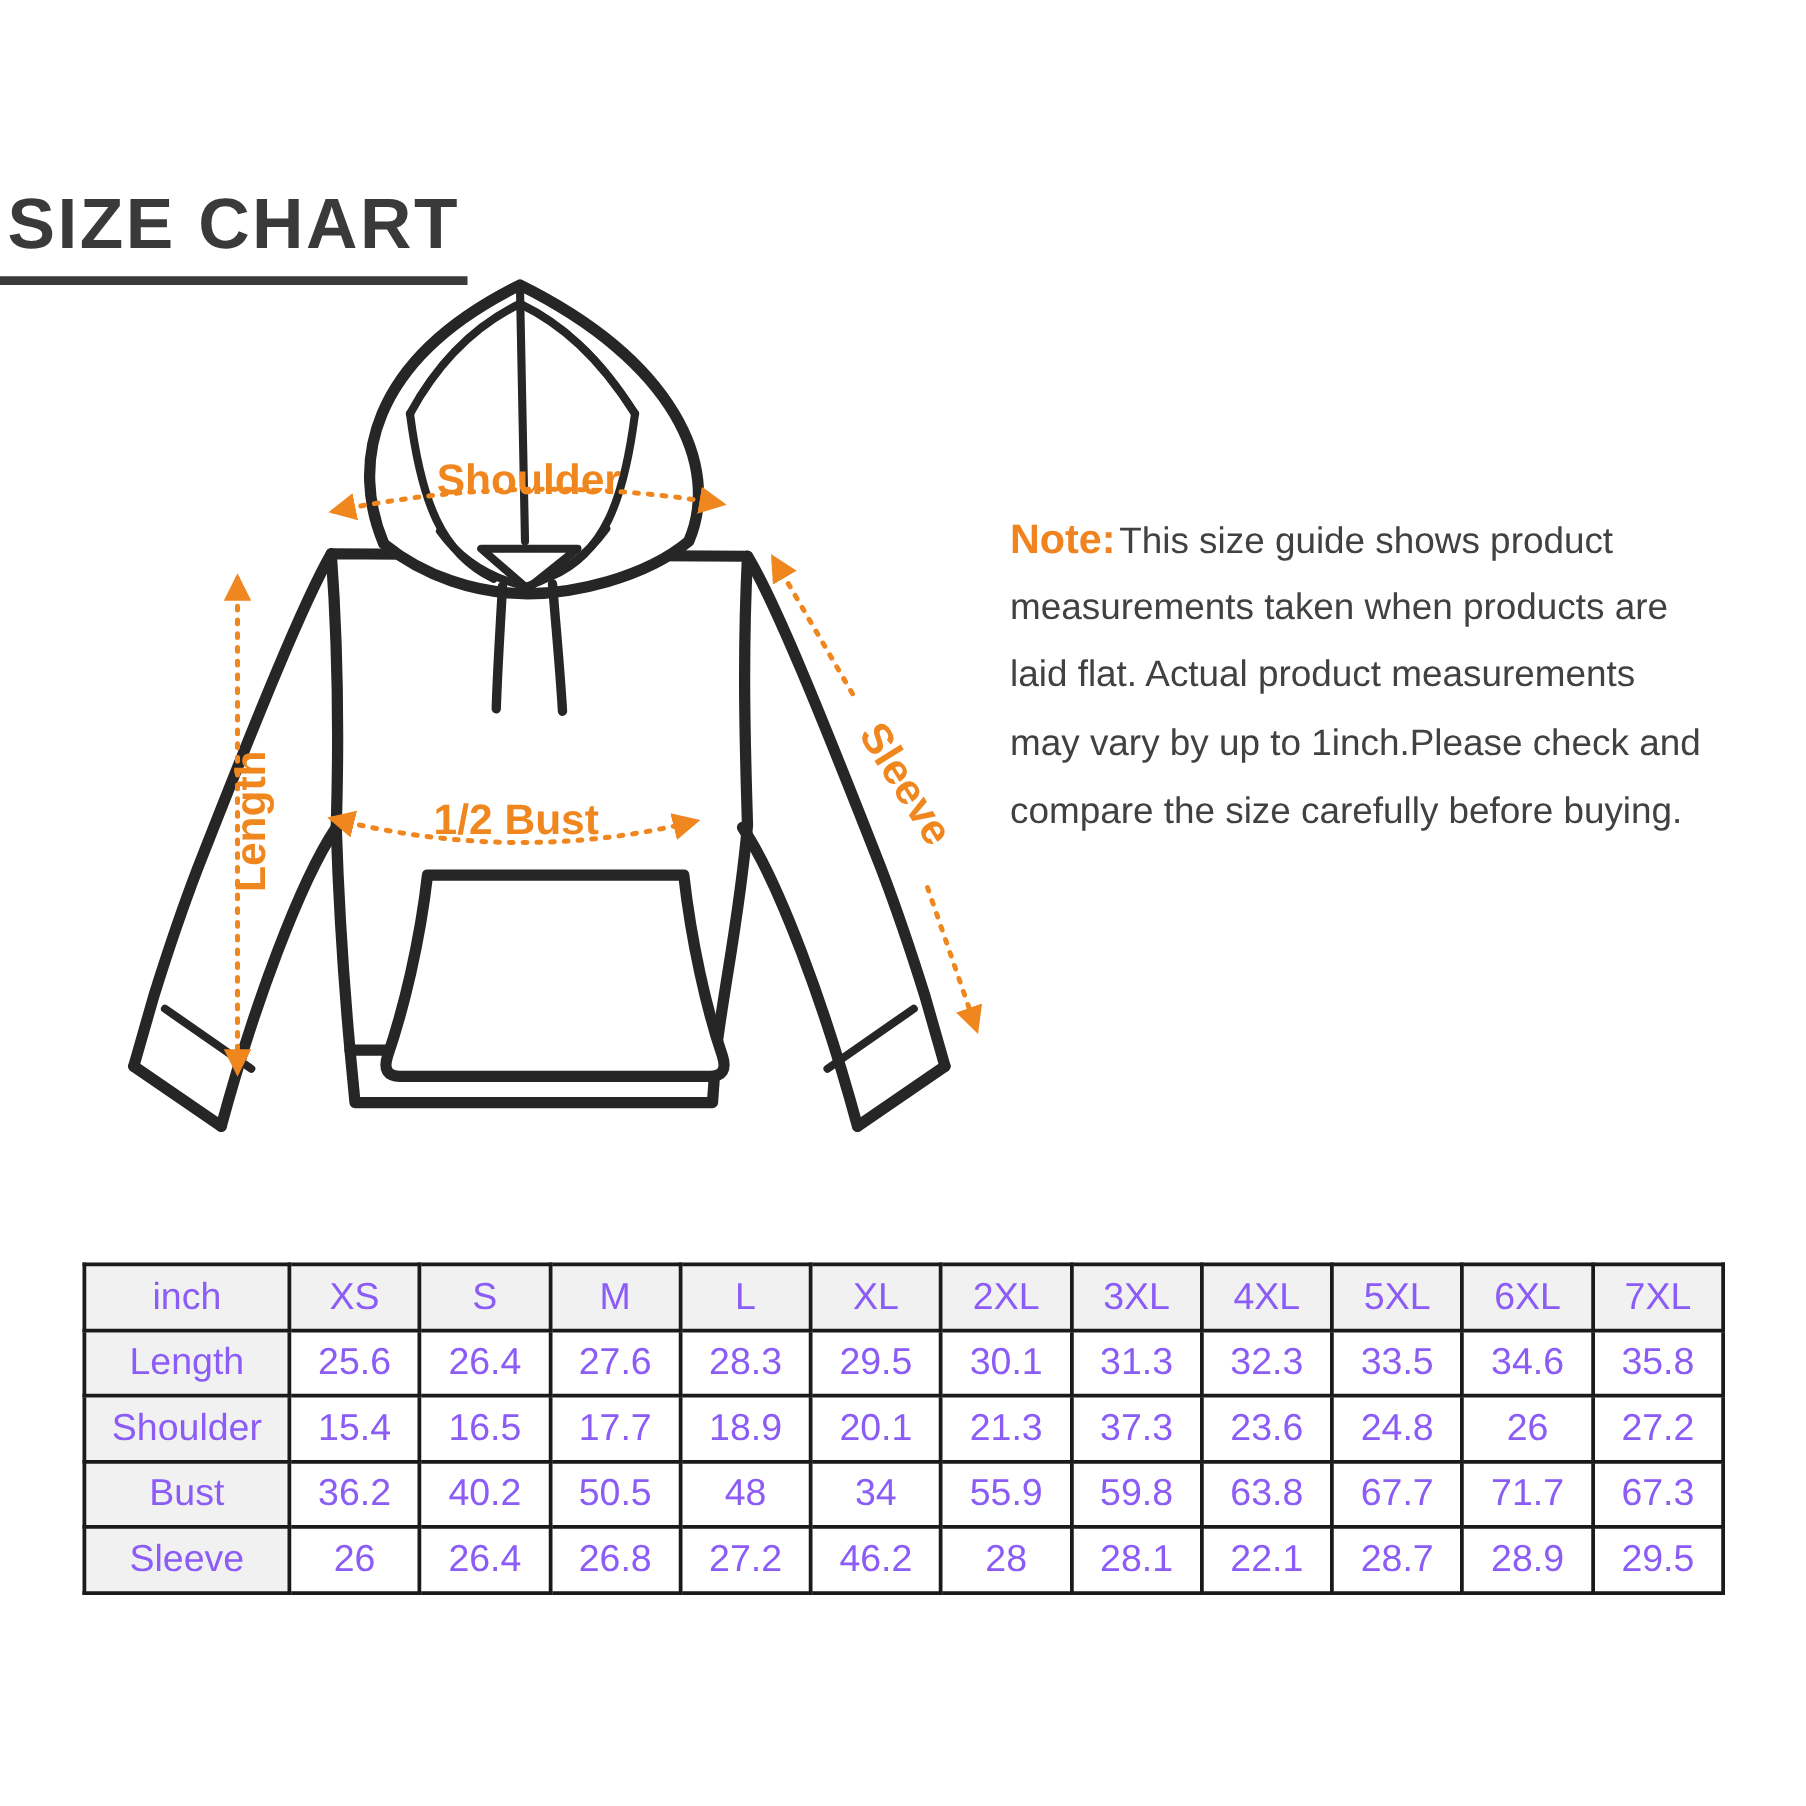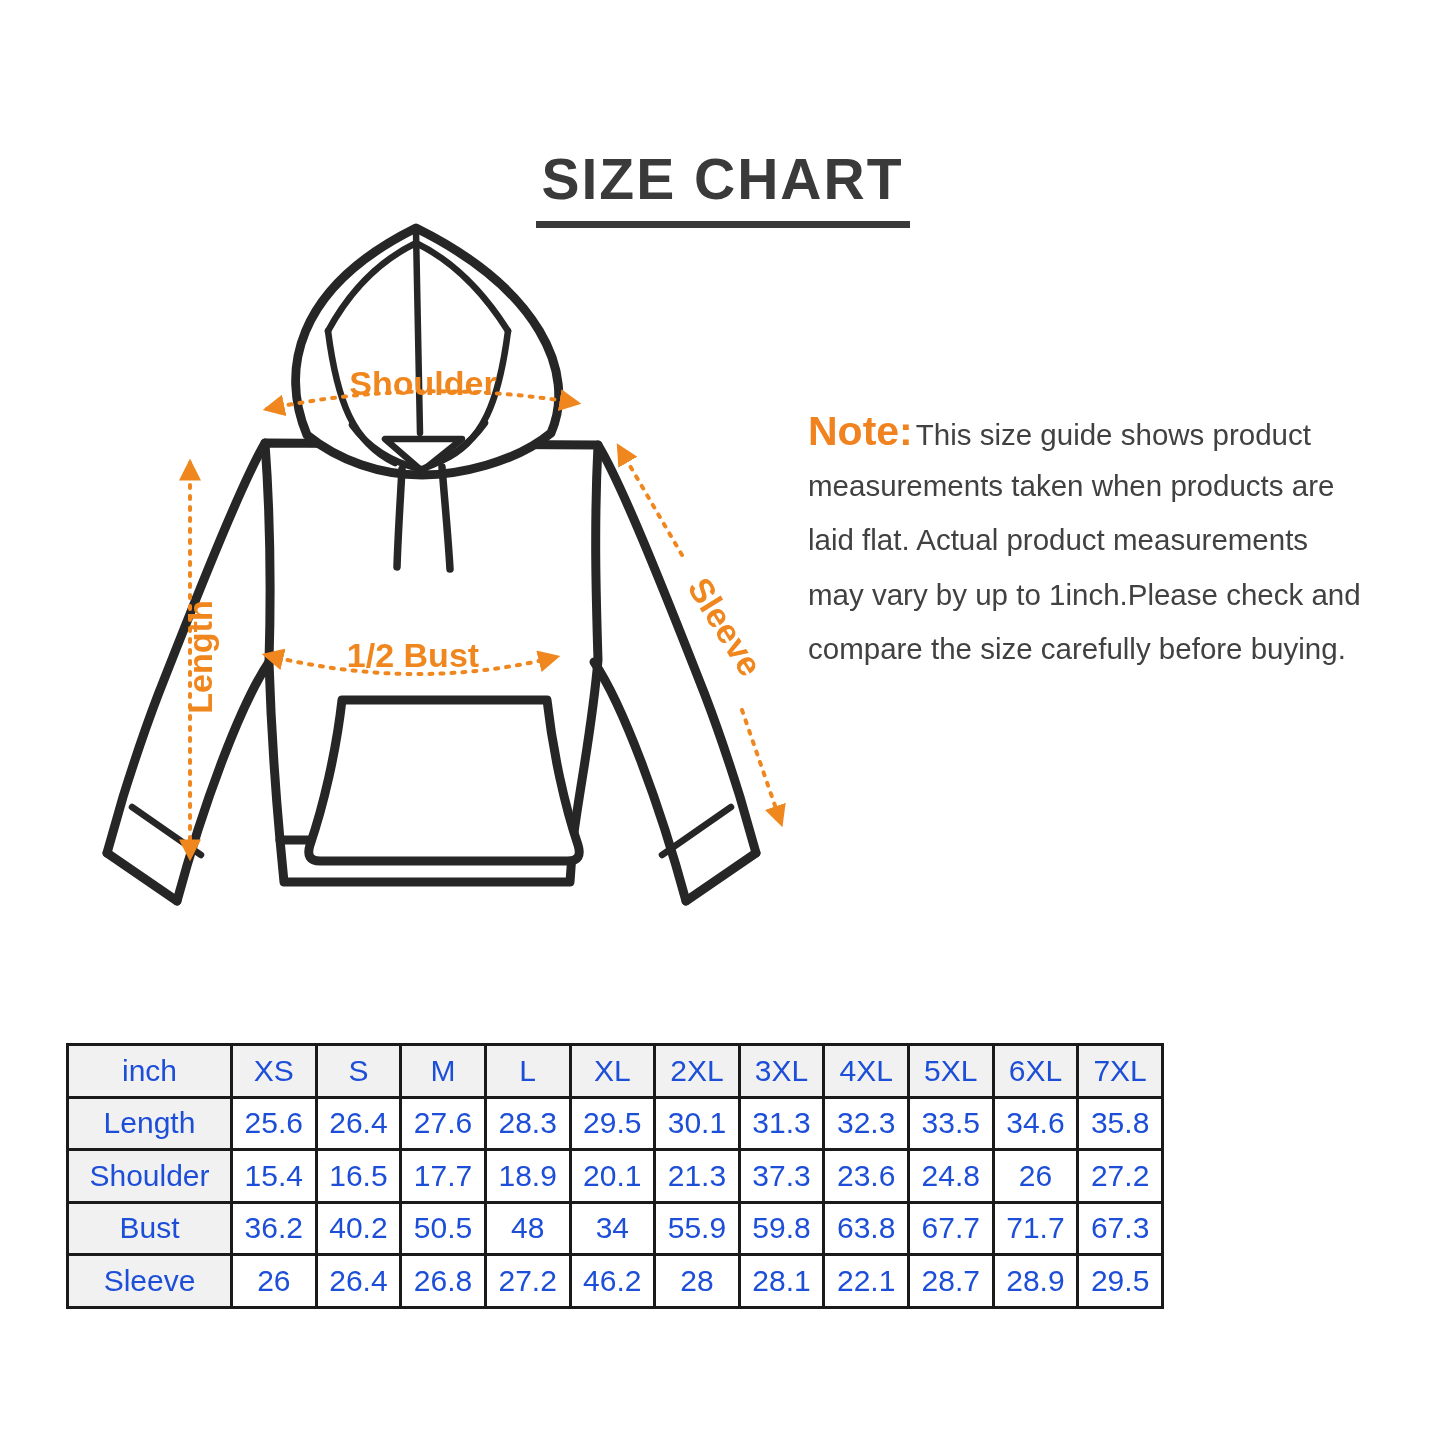--- a/index.html
+++ b/index.html
@@ -1,42 +1,42 @@
 <!DOCTYPE html>
 <html><head>
 <meta charset="utf-8">
 <style>
   html,body{margin:0;padding:0;background:#fff;}
   .page{
     position:relative;width:1445px;height:1445px;background:#ffffff;
     font-family:"Liberation Sans",sans-serif;overflow:hidden;
   }
   
-  .title-wrap{position:absolute;top:146px;left:0;width:100%;text-align:center;}
+  .title-wrap{position:absolute;top:146px;left:0;width:100%;}
   .title{
     display:inline-block;font-size:57px;font-weight:bold;color:#3a3a3a;
     letter-spacing:2px;border-bottom:7px solid #3a3a3a;padding:0 6px 9px 6px;
   }
   
   .hoodie{position:absolute;left:85px;top:205px;width:730px;height:730px;}
   .outline{fill:none;stroke:#262626;stroke-width:9;stroke-linecap:round;stroke-linejoin:round;}
   .outline-fill{fill:#ffffff;stroke:#262626;stroke-width:9;stroke-linecap:round;stroke-linejoin:round;}
   .detail{fill:none;stroke:#262626;stroke-width:6.5;stroke-linecap:round;stroke-linejoin:round;}
   .string{fill:none;stroke:#262626;stroke-width:7.5;stroke-linecap:round;}
   .measure{fill:none;stroke:#F0861E;stroke-width:4;stroke-dasharray:3 8;stroke-linecap:round;}
   .mlabel{fill:#F0861E;font-weight:bold;font-size:34px;font-family:"Liberation Sans",sans-serif;}
   
   .note{position:absolute;left:808px;top:404px;width:645px;color:#414141;font-size:29.5px;}
   .note-line{line-height:54.5px;white-space:nowrap;height:54.5px;}
-  .note-label{color:#F0831F;font-size:41px;font-weight:bold;margin-right:3px;}
+  .note-label{color:#F0831F;font-size:33px;font-weight:bold;margin-right:3px;}
   
   .size-table{
-    position:absolute;left:66px;top:1010px;width:1098px;
+    position:absolute;left:66px;top:1010px;width:1314px;
     border-collapse:collapse;table-layout:fixed;
-    font-size:30px;color:#1d4ed8;margin-top:33px;
+    font-size:30px;color:#8b5cf6;
   }
   .size-table th,.size-table td{
     border:3px solid #1a1a1a;height:49.5px;text-align:center;
     font-weight:normal;padding:0;overflow:hidden;
   }
   .size-table th{background:#f1f1f1;}
   .size-table td{background:#ffffff;}
 </style>
 </head>
 <body>

